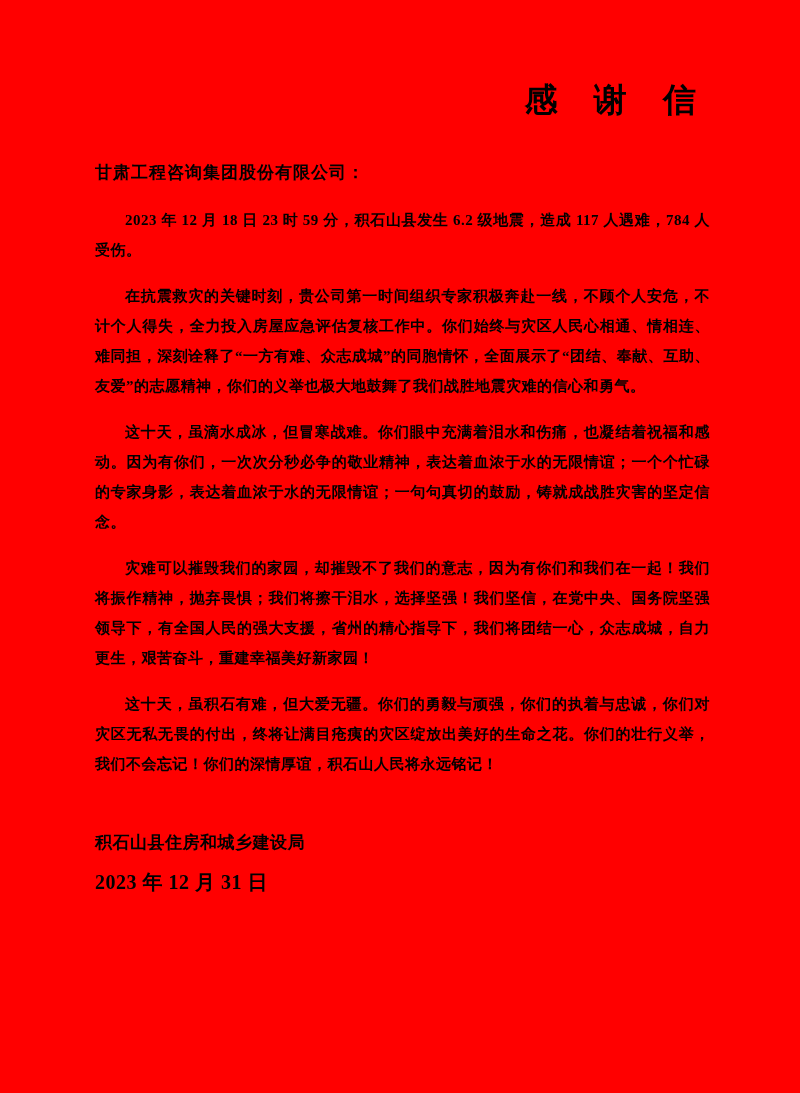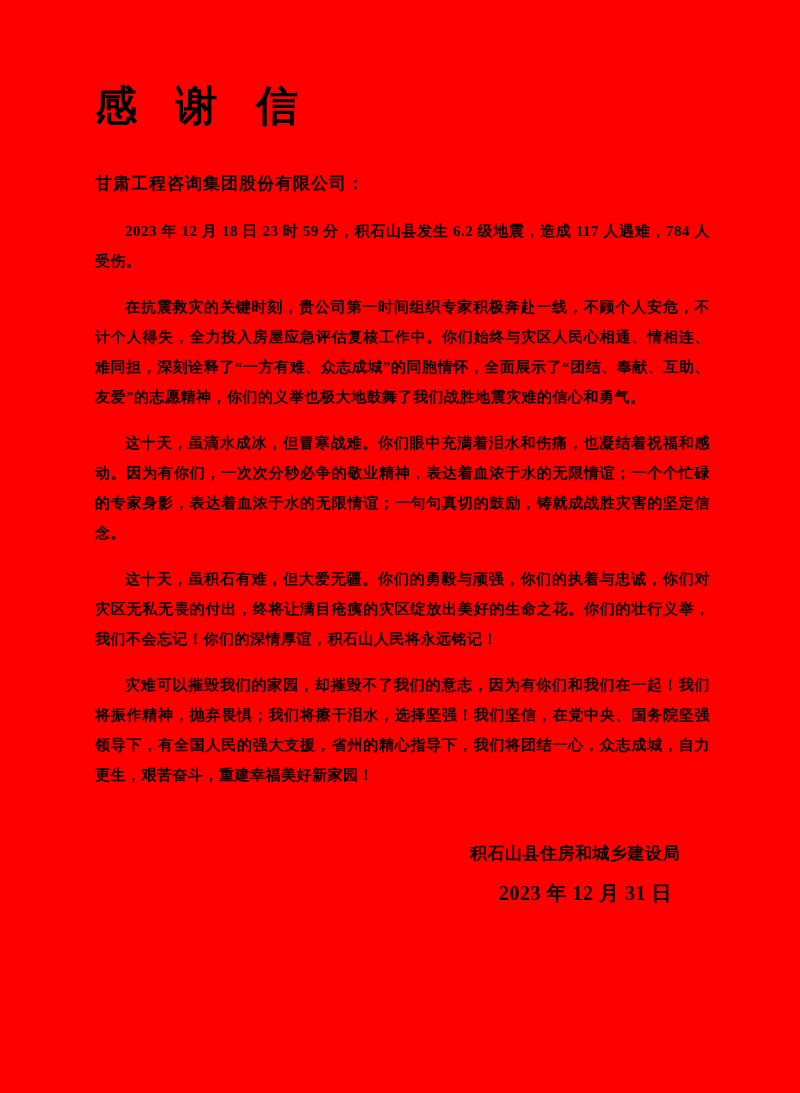--- a/index.html
+++ b/index.html
@@ -15,22 +15,22 @@
     overflow: hidden;
   }
   .page {
     position: relative;
     width: 800px;
     height: 1093px;
     box-sizing: border-box;
     padding: 60px 90px 40px 95px;
   }
   .doc-title {
-    text-align: left;
-    font-size: 42px;
+    text-align: right;
+    font-size: 33px;
     font-weight: bold;
     letter-spacing: 14px;
     margin: 18px 0 34px 0;
     color: #000;
   }
   .salutation {
     font-size: 17px;
     font-weight: bold;
     letter-spacing: 1px;
     margin-bottom: 8px;
@@ -42,21 +42,20 @@
     line-height: 2.0;
     text-indent: 2em;
     margin: 16px 0 2px 0;
     text-align: justify;
     text-justify: inter-ideograph;
     letter-spacing: 0.5px;
     font-weight: bold;
   }
   .signature-block {
     margin-top: 46px;
-    text-align: right;
     padding-right: 30px;
   }
   .sign-org {
     font-size: 17px;
     font-weight: bold;
     line-height: 2.1;
     letter-spacing: 0.5px;
   }
   .sign-date {
     font-size: 20px;
@@ -71,21 +70,21 @@
 
 <div class="page">
 
   <div class="doc-title">感 谢 信</div>
 
   <div class="salutation">甘肃工程咨询集团股份有限公司：</div>
 
   <p class="body-para">2023 年 12 月 18 日 23 时 59 分，积石山县发生 6.2 级地震，造成 117 人遇难，784 人受伤。</p>
   <p class="body-para">在抗震救灾的关键时刻，贵公司第一时间组织专家积极奔赴一线，不顾个人安危，不计个人得失，全力投入房屋应急评估复核工作中。你们始终与灾区人民心相通、情相连、难同担，深刻诠释了“一方有难、众志成城”的同胞情怀，全面展示了“团结、奉献、互助、友爱”的志愿精神，你们的义举也极大地鼓舞了我们战胜地震灾难的信心和勇气。</p>
   <p class="body-para">这十天，虽滴水成冰，但冒寒战难。你们眼中充满着泪水和伤痛，也凝结着祝福和感动。因为有你们，一次次分秒必争的敬业精神，表达着血浓于水的无限情谊；一个个忙碌的专家身影，表达着血浓于水的无限情谊；一句句真切的鼓励，铸就成战胜灾害的坚定信念。</p>
+  <p class="body-para">灾难可以摧毁我们的家园，却摧毁不了我们的意志，因为有你们和我们在一起！我们将振作精神，抛弃畏惧；我们将擦干泪水，选择坚强！我们坚信，在党中央、国务院坚强领导下，有全国人民的强大支援，省州的精心指导下，我们将团结一心，众志成城，自力更生，艰苦奋斗，重建幸福美好新家园！</p>
   <p class="body-para">这十天，虽积石有难，但大爱无疆。你们的勇毅与顽强，你们的执着与忠诚，你们对灾区无私无畏的付出，终将让满目疮痍的灾区绽放出美好的生命之花。你们的壮行义举，我们不会忘记！你们的深情厚谊，积石山人民将永远铭记！</p>
-  <p class="body-para">灾难可以摧毁我们的家园，却摧毁不了我们的意志，因为有你们和我们在一起！我们将振作精神，抛弃畏惧；我们将擦干泪水，选择坚强！我们坚信，在党中央、国务院坚强领导下，有全国人民的强大支援，省州的精心指导下，我们将团结一心，众志成城，自力更生，艰苦奋斗，重建幸福美好新家园！</p>
 
   <div class="signature-block">
     <div class="sign-org">积石山县住房和城乡建设局</div>
     <div class="sign-date">2023 年 12 月 31 日</div>
   </div>
 
 </div>
 
 </body></html>

